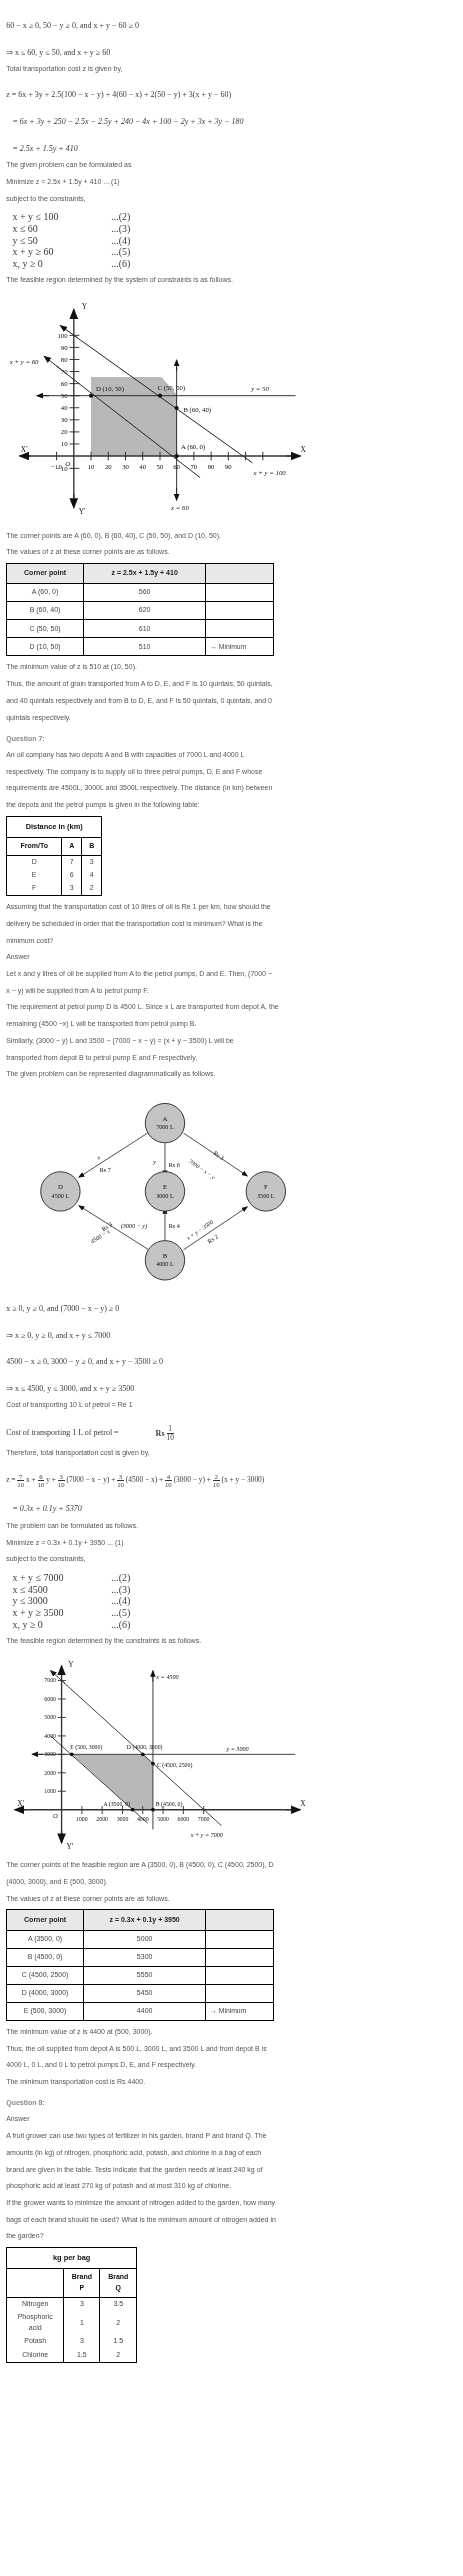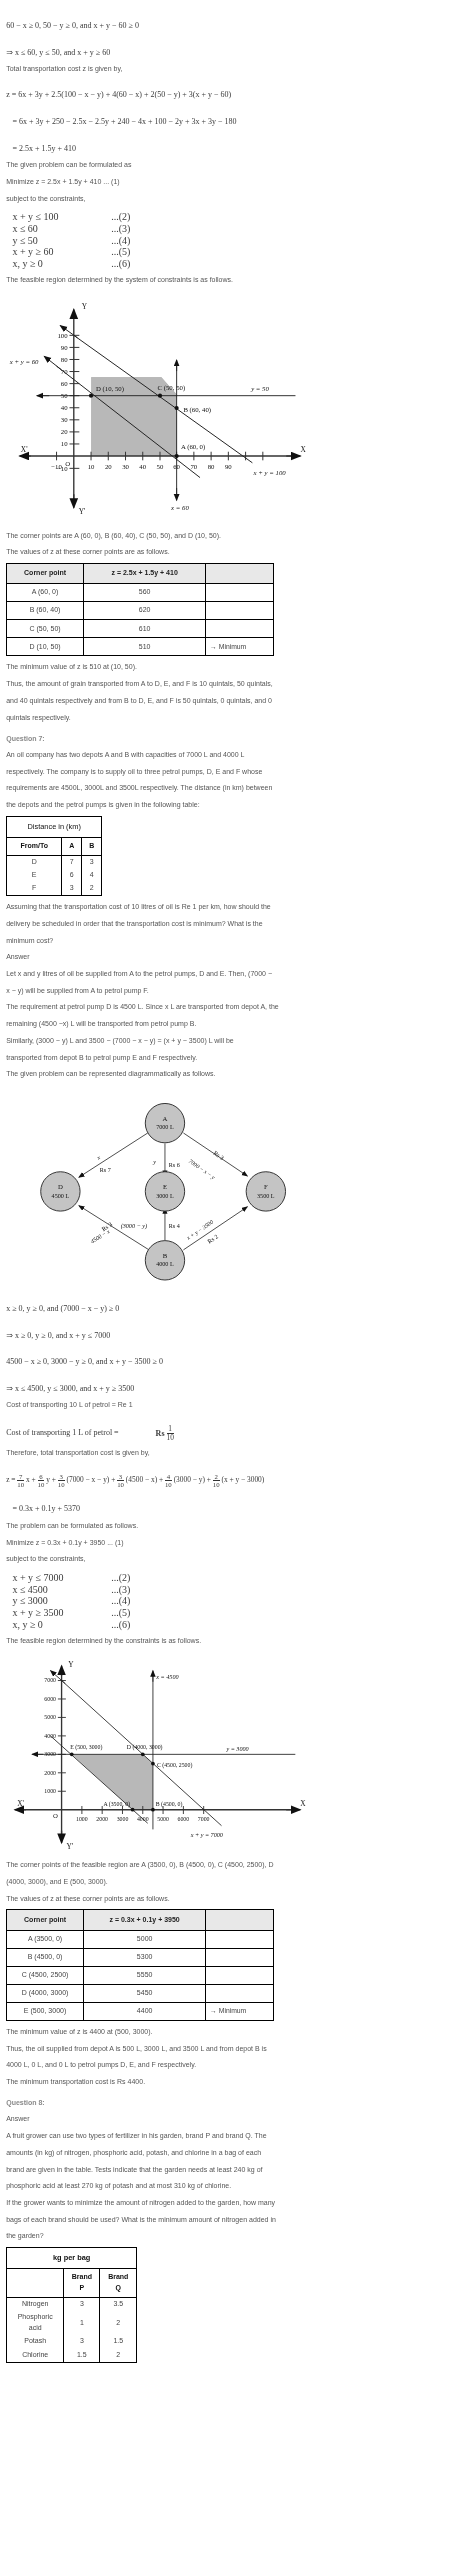--- a/index.html
+++ b/index.html
@@ -23,21 +23,21 @@
     font-size: 7px;
     line-height: 1.6;
   }
   .mathline {
     font-family: "Liberation Serif", serif;
     color: #3a3a3a;
     font-size: 8px;
     margin: 15px 0 5px 0;
     line-height: 1.45;
   }
-  .indent1 { padding-left: 6.2px; }
+  .indent1 { padding-left: 6.2px; font-style: italic; }
 
   .constraint-row {
     position: relative;
     font-family: "Liberation Serif", serif;
     font-size: 10px;
     color: #3a3a3a;
     padding-left: 6.2px;
     height: 11.7px;
   }
   .constraint-row .num {
@@ -74,21 +74,21 @@
     padding: 4.3px 5px;
   }
   table.cornertable td:nth-child(1) { width: 77px; }
   table.cornertable td:nth-child(2) { width: 123px; }
   table.cornertable td:nth-child(3) { width: 68px; text-align: left; padding-left:3.7px;}
   table.cornertable tr td.minim { font-size: 6.8px; }
 
   table.dist { width: 96px; }
   table.dist td.head { font-weight: bold; color:#111; }
   table.dist td.title {
-    font-weight: normal; color:#111; font-size: 7.4px; padding: 4.3px 3.7px;
+    font-weight: bold; color:#111; font-size: 7.4px; padding: 4.3px 3.7px;
   }
   table.dist td.ltr { width: 20px; }
   table.dist td.tight { padding: 1.2px 5px; }
 
   table.kg { width: 131px; }
   table.kg td.title { font-weight:bold; color:#111; font-size:7.4px; padding:4.3px 3.7px;}
   table.kg td.head { font-weight:bold; color:#111; }
   table.kg td.tight { padding: 1.2px 5px; }
   table.kg td.rowlbl { text-align:center; }
 

